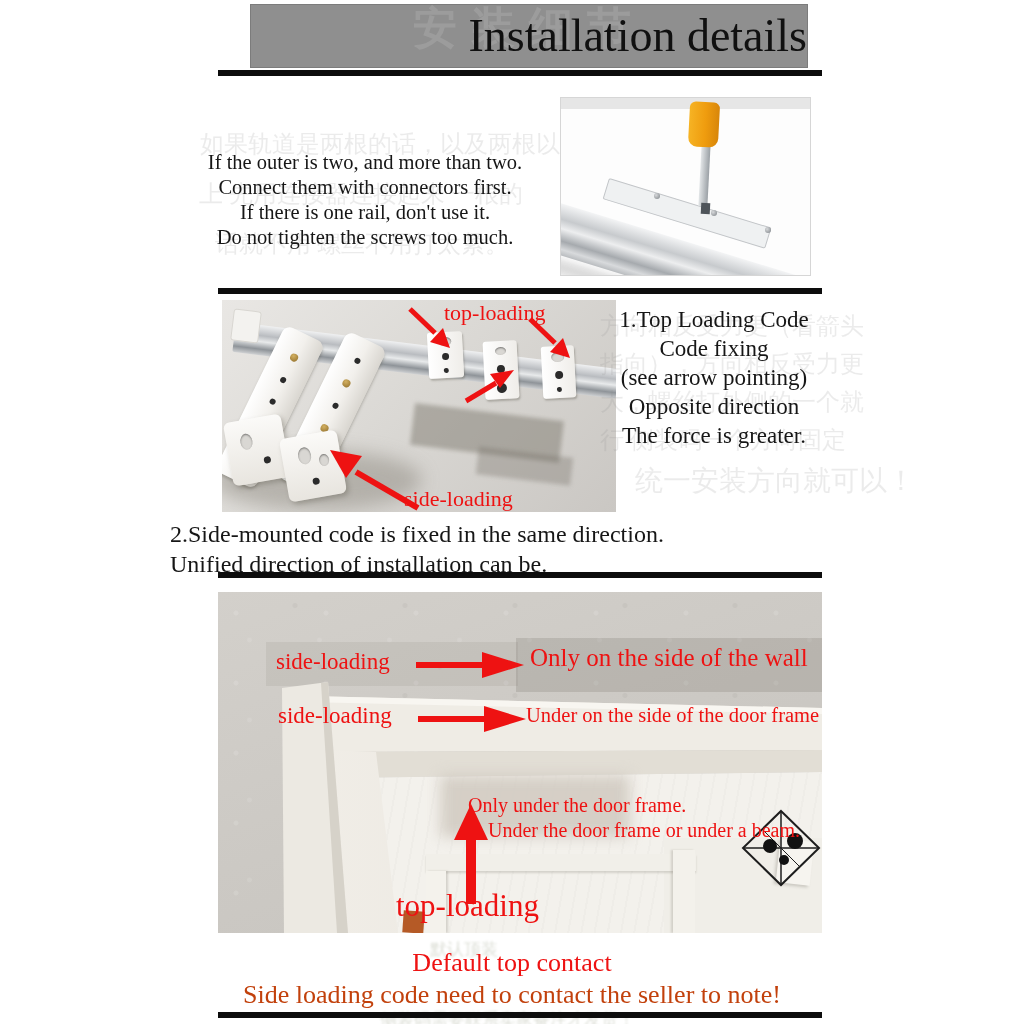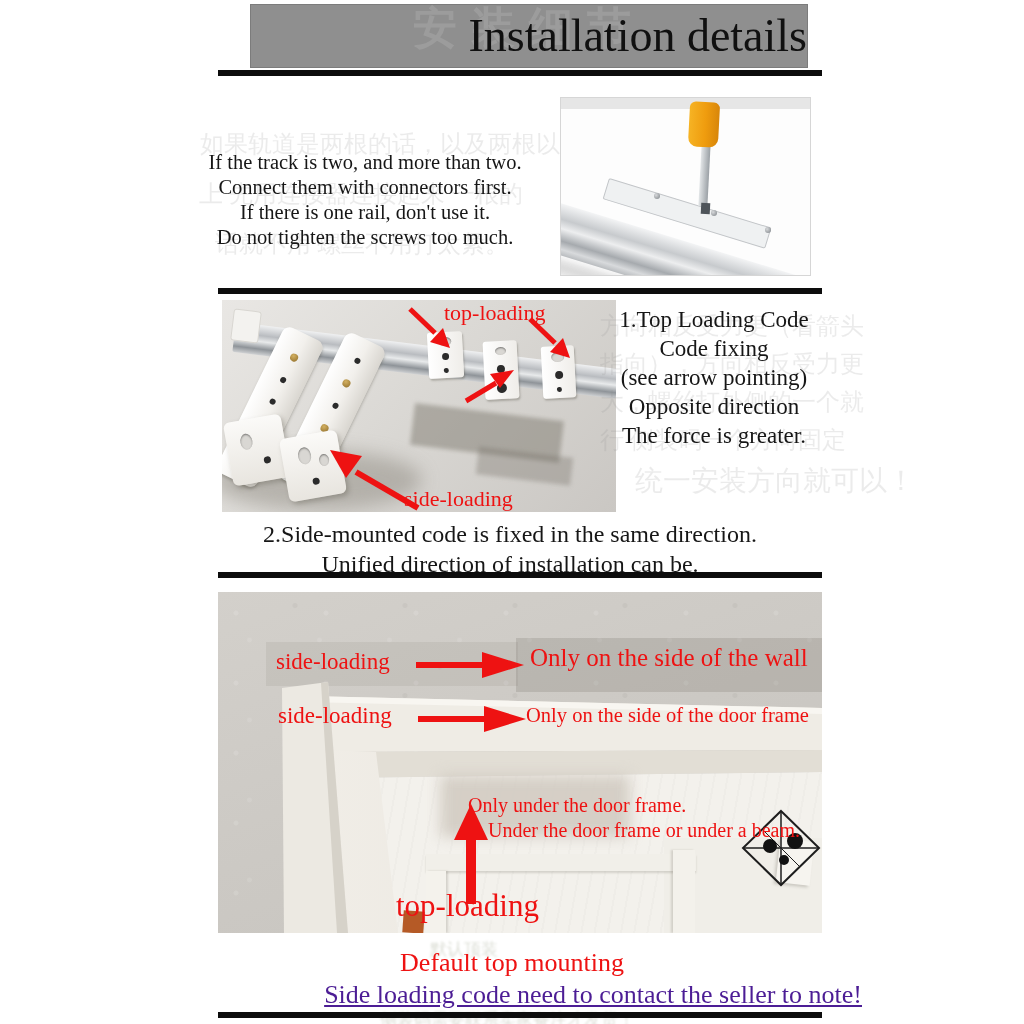--- a/index.html
+++ b/index.html
@@ -57,21 +57,21 @@
   .slot{position:absolute;border-radius:50%;background:#d9d7d3;box-shadow:inset 0 1px 2px rgba(0,0,0,0.45);}
   .brass{position:absolute;border-radius:50%;background:radial-gradient(circle at 35% 35%,#d3b061,#8e6c28);}
   .ph2-shadow1{left:190px;top:112px;width:150px;height:42px;transform:rotate(7deg);
                background:rgba(118,112,102,0.45);filter:blur(2px);}
   .ph2-shadow2{left:255px;top:152px;width:95px;height:28px;transform:rotate(7deg);
                background:rgba(118,112,102,0.35);filter:blur(2px);}
   .ph2-shadow3{left:-10px;top:150px;width:210px;height:60px;border-radius:50%;
                background:rgba(125,120,110,0.4);filter:blur(9px);}
   .red-label{color:#ee1212;}
   .s2-text{left:598px;top:305px;width:232px;font-size:23px;line-height:29px;text-align:center;}
-  .s2-caption{left:170px;top:519px;width:680px;font-size:24px;line-height:30px;text-align:center;}
+  .s2-caption{left:170px;top:519px;width:680px;font-size:24px;line-height:30px;}
 
   
   .photo3{left:218px;top:592px;width:604px;height:341px;overflow:hidden;
           background:linear-gradient(160deg,#d3d0cb 0%,#ccc9c4 50%,#c6c3be 100%);}
   .wall-tex{left:0;top:0;width:100%;height:100%;opacity:0.5;
     background-image:radial-gradient(circle at 20% 30%,rgba(255,255,255,0.25) 0 2px,transparent 3px),
                      radial-gradient(circle at 70% 15%,rgba(90,85,80,0.12) 0 2px,transparent 3px),
                      radial-gradient(circle at 45% 60%,rgba(255,255,255,0.2) 0 2px,transparent 3px),
                      radial-gradient(circle at 85% 75%,rgba(90,85,80,0.1) 0 2px,transparent 3px);
     background-size:90px 70px,110px 90px,70px 80px,120px 100px;}
@@ -98,40 +98,40 @@
   .s3-label1{left:58px;top:57px;font-size:23px;}
   .s3-text1{left:312px;top:52px;font-size:25px;}
   .s3-label2{left:60px;top:111px;font-size:23px;}
   .s3-text2{left:308px;top:112px;font-size:20.5px;}
   .s3-mid1{left:250px;top:202px;width:354px;text-align:left;font-size:20px;}
   .s3-mid2{left:228px;top:227px;width:396px;text-align:center;font-size:20px;}
   .s3-top-label{left:178px;top:296px;font-size:31px;}
 
   
   .footer-line1{left:162px;top:948px;width:700px;text-align:center;font-size:26px;color:#ee1212;}
-  .footer-line2{left:162px;top:980px;width:700px;text-align:right;font-size:26px;color:#4c1d95;text-decoration:underline;}
+  .footer-line2{left:162px;top:980px;width:700px;text-align:center;font-size:26px;color:#c2410c;}
   .footer-wm{color:#8d9479;opacity:0.3;filter:blur(1px);font-size:17px;white-space:nowrap;}
 </style>
 </head>
 <body>
 
 <div class="canvas">
 
   <div class="abs header-bar">
     <div class="abs header-wm">安装细节</div>
     <div class="abs header-title">Installation details</div>
   </div>
   <div class="abs rule rule1"></div>
 
   <div class="abs wm" style="left:200px;top:128px;font-size:24px;">如果轨道是两根的话，以及两根以</div>
   <div class="abs wm" style="left:199px;top:178px;font-size:24px;">上 先用连接器连接起来 一根的</div>
   <div class="abs wm" style="left:215px;top:228px;font-size:24px;">话就不用 螺丝不用打太紧。</div>
 
   <div class="abs s1-text">
-    <div>If the track is two, and more than two.</div>
+    <div>If the outer is two, and more than two.</div>
     <div>Connect them with connectors first.</div>
     <div>If there is one rail, don't use it.</div>
     <div>Do not tighten the screws too much.</div>
   </div>
 
   <div class="abs photo1">
     <div class="abs photo1-topstrip"></div>
     <div class="abs rail1-shadow"></div>
     <div class="abs rail1"></div>
     <div class="abs plate1"></div>
@@ -271,32 +271,32 @@
       <line x1="2" y1="15" x2="72" y2="15" stroke="#ee1212" stroke-width="6"></line>
       <polygon points="68,2 110,15 68,28" fill="#ee1212"></polygon>
     </svg>
     <div class="abs red-label nowrap s3-text1">Only on the side of the wall</div>
 
     <div class="abs red-label nowrap s3-label2">side-loading</div>
     <svg class="abs" style="left:198px;top:112px;" width="112" height="30">
       <line x1="2" y1="15" x2="72" y2="15" stroke="#ee1212" stroke-width="6"></line>
       <polygon points="68,2 110,15 68,28" fill="#ee1212"></polygon>
     </svg>
-    <div class="abs red-label nowrap s3-text2">Only on the side of the door frame</div>
+    <div class="abs red-label nowrap s3-text2">Under on the side of the door frame</div>
 
     <div class="abs red-label s3-mid1">Only under the door frame.</div>
     <div class="abs red-label s3-mid2">Under the door frame or under a beam.</div>
 
     <svg class="abs" style="left:234px;top:212px;" width="38" height="100">
       <polygon points="19,0 2,36 36,36" fill="#ee1212"></polygon>
       <rect x="14" y="32" width="10" height="68" fill="#ee1212"></rect>
     </svg>
     <div class="abs red-label nowrap s3-top-label">top-loading</div>
   </div>
 
   <div class="abs footer-wm" style="left:430px;top:938px;">默认顶装</div>
-  <div class="abs footer-line1">Default top mounting</div>
+  <div class="abs footer-line1">Default top contact</div>
   <div class="abs footer-line2">Side loading code need to contact the seller to note!</div>
   <div class="abs footer-wm" style="left:380px;top:1008px;">侧装码需要联系卖家备注才发货！</div>
 
   <div class="abs rule rule4"></div>
 
 </div>
 
 </body></html>

